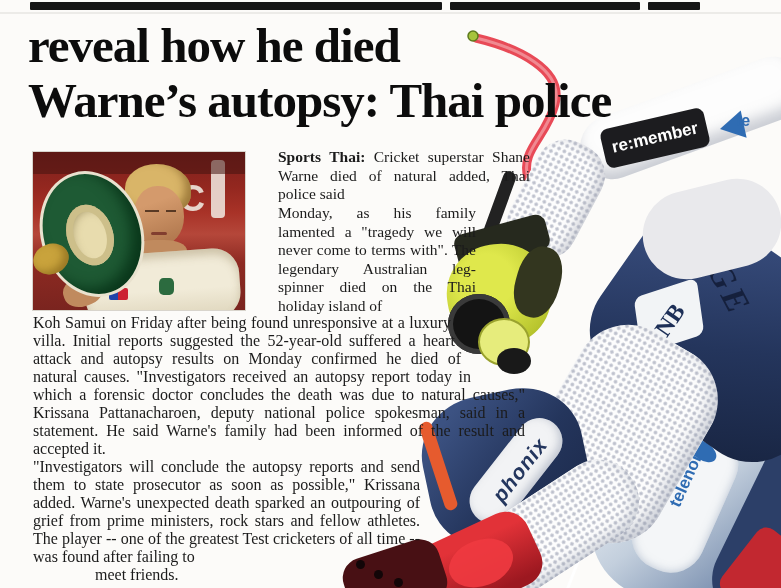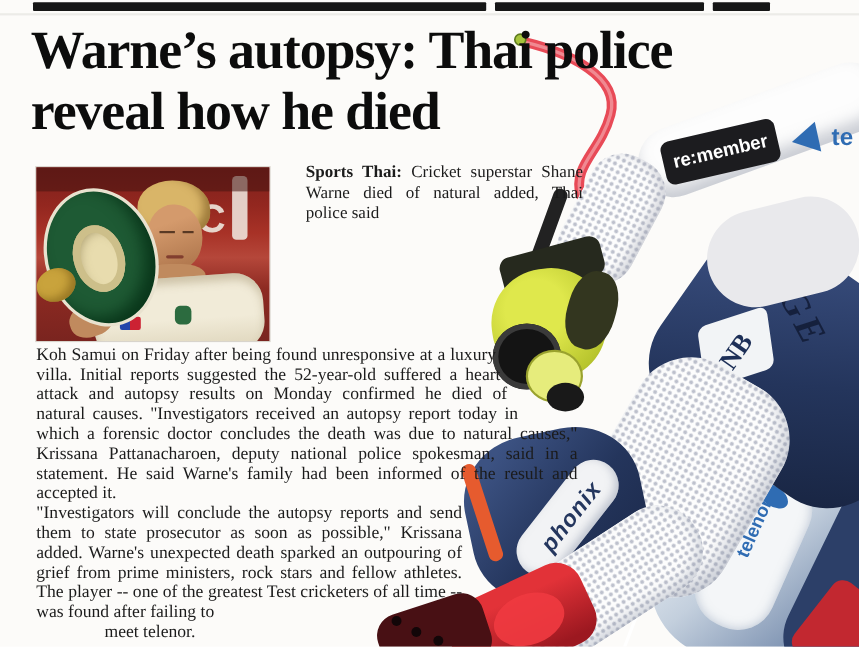--- a/index.html
+++ b/index.html
@@ -93,33 +93,33 @@
     </svg>
     <div class="sk" style="left:505px;top:172px;width:13px;height:85px;transform:rotate(20deg);transform-origin:top center;background:#222;border-radius:6px;z-index:2;"></div>
 
     <div class="sk" style="left:575px;top:86px;width:235px;height:64px;border-radius:40px;transform:rotate(-20deg);background:#fdfdfd;box-shadow:inset 0 -10px 14px rgba(150,155,170,.5);z-index:3;"></div>
     <div class="sk dots" style="left:520px;top:138px;width:72px;height:122px;border-radius:32px;transform:rotate(28deg);box-shadow:inset -6px 0 12px rgba(150,155,170,.45);z-index:3;"></div>
     <div class="sk sans" style="left:602px;top:118px;width:106px;height:40px;border-radius:8px;transform:rotate(-13deg);background:#1c1c1f;z-index:4;text-align:center;line-height:40px;font-weight:bold;font-size:17px;color:#ffffff;">
       <span>re:member</span>
     </div>
 
     <div class="sk" style="left:723px;top:110px;width:0;height:0;border-left:14px solid transparent;border-right:14px solid transparent;border-bottom:24px solid #2f6cb3;transform:rotate(18deg);z-index:3;"></div>
-    <div class="sk sans" style="left:756px;top:112px;font-weight:bold;font-size:22px;color:#2f6cb3;z-index:3;">te</div>
+    <div class="sk sans" style="left:736px;top:112px;font-weight:bold;font-size:16px;color:#2f6cb3;z-index:3;">te</div>
 
     <div class="sk" style="left:455px;top:224px;width:94px;height:36px;border-radius:10px;transform:rotate(-15deg);background:#26291e;z-index:4;"></div>
     <div class="sk" style="left:447px;top:244px;width:104px;height:102px;border-radius:48%;transform:rotate(-8deg);background:radial-gradient(circle at 40% 35%,#dfe84c 30%,#b8c52e 75%,#8f9c1e 100%);z-index:4;"></div>
     <div class="sk" style="left:516px;top:246px;width:44px;height:72px;border-radius:45%;transform:rotate(16deg);background:#33361f;z-index:4;"></div>
     <div class="sk" style="left:448px;top:294px;width:62px;height:60px;border-radius:50%;background:#141414;box-shadow:inset 0 0 0 5px #3a3a3a;z-index:5;"></div>
     <div class="sk" style="left:478px;top:318px;width:48px;height:44px;border-radius:50%;background:#e6ec7c;border:2px solid #9aa22e;z-index:5;"></div>
     <div class="sk" style="left:497px;top:348px;width:34px;height:26px;border-radius:50%;background:#191919;z-index:5;"></div>
   </div>
 
   <div id="headline">
+    <div>reveal how he died</div>
     <div>Warne’s autopsy: Thai police</div>
-    <div>reveal how he died</div>
   </div>
 
   <div id="photo">
     <div class="ph" id="signage" style="left:120px;top:26px;">AC</div>
     <div class="ph" style="left:178px;top:8px;width:14px;height:58px;background:rgba(242,236,228,.85);border-radius:4px;"></div>
     <div class="ph" style="left:0;top:0;width:212px;height:22px;background:rgba(70,20,16,.55);"></div>
 
     <div class="ph" style="left:92px;top:12px;width:66px;height:50px;border-radius:55% 60% 45% 50%;background:#d9b568;box-shadow:inset -6px -4px 8px rgba(120,85,30,.6);"></div>
     <div class="ph" style="left:101px;top:34px;width:50px;height:60px;border-radius:46% 50% 48% 50%;background:linear-gradient(160deg,#d49a6c 30%,#b37a50 85%);"></div>
     <div class="ph" style="left:112px;top:58px;width:14px;height:2px;background:rgba(60,35,20,.8);"></div>
@@ -134,34 +134,37 @@
 
     <div class="ph" style="left:8px;top:18px;width:96px;height:122px;border-radius:50%;transform:rotate(-18deg);background:#1e5a34;border:3px solid #e9e2cf;box-shadow:inset -8px -8px 14px rgba(0,40,15,.7);"></div>
     <div class="ph" style="left:34px;top:52px;width:46px;height:62px;border-radius:50%;transform:rotate(-18deg);background:#e8dcae;box-shadow:inset 0 0 0 7px #cdbf8a, inset 4px 6px 10px rgba(110,95,50,.55);"></div>
     <div class="ph" style="left:0px;top:92px;width:36px;height:30px;border-radius:50%;transform:rotate(-20deg);background:#c9a33c;box-shadow:inset -4px -4px 8px rgba(120,90,20,.6);"></div>
   </div>
 
   <div id="colA" class="bodytxt">
     <span class="lead">Sports Thai: </span>
     <span>Cricket superstar Shane Warne died of natural added, Thai police said</span>
   </div>
+  <div id="colB" class="bodytxt">
+    <span>Monday, as his family lamented a "tragedy we will never come to terms with". The legendary Australian leg-spinner died on the Thai holiday island of</span>
+  </div>
 
   <div id="mainpara" class="bodytxt">
     <p id="para1">
       <span class="stair" style="width:74px;"></span>
       <span class="stair" style="width:70px;"></span>
       <span class="stair" style="width:64px;"></span>
       <span class="stair" style="width:54px;"></span>
       <span>Koh Samui on Friday after being found unresponsive at a luxury villa. Initial reports suggested the 52-year-old suffered a heart attack and autopsy results on Monday confirmed he died of natural causes. "Investigators received an autopsy report today in which a forensic doctor concludes the death was due to natural causes," Krissana Pattanacharoen, deputy national police spokesman, said in a statement. He said Warne's family had been informed of the result and accepted it.</span>
     </p>
     <p id="para2">
       <span class="stair" style="width:15px;"></span>
       <span class="stair" style="width:35px;"></span>
       <span class="stair" style="width:65px;"></span>
       <span class="stair" style="width:70px;"></span>
       <span class="stair" style="width:105px;"></span>
       <span class="stair" style="width:140px;"></span>
       <span>"Investigators will conclude the autopsy reports and send them to state prosecutor as soon as possible," Krissana added. Warne's unexpected death sparked an outpouring of grief from prime ministers, rock stars and fellow athletes. The player -- one of the greatest Test cricketers of all time -- was found after failing to</span>
     </p>
-    <div id="lastline">meet telenor.</div>
+    <div id="lastline">meet friends.</div>
   </div>
 
 </div>
 
 </body></html>

